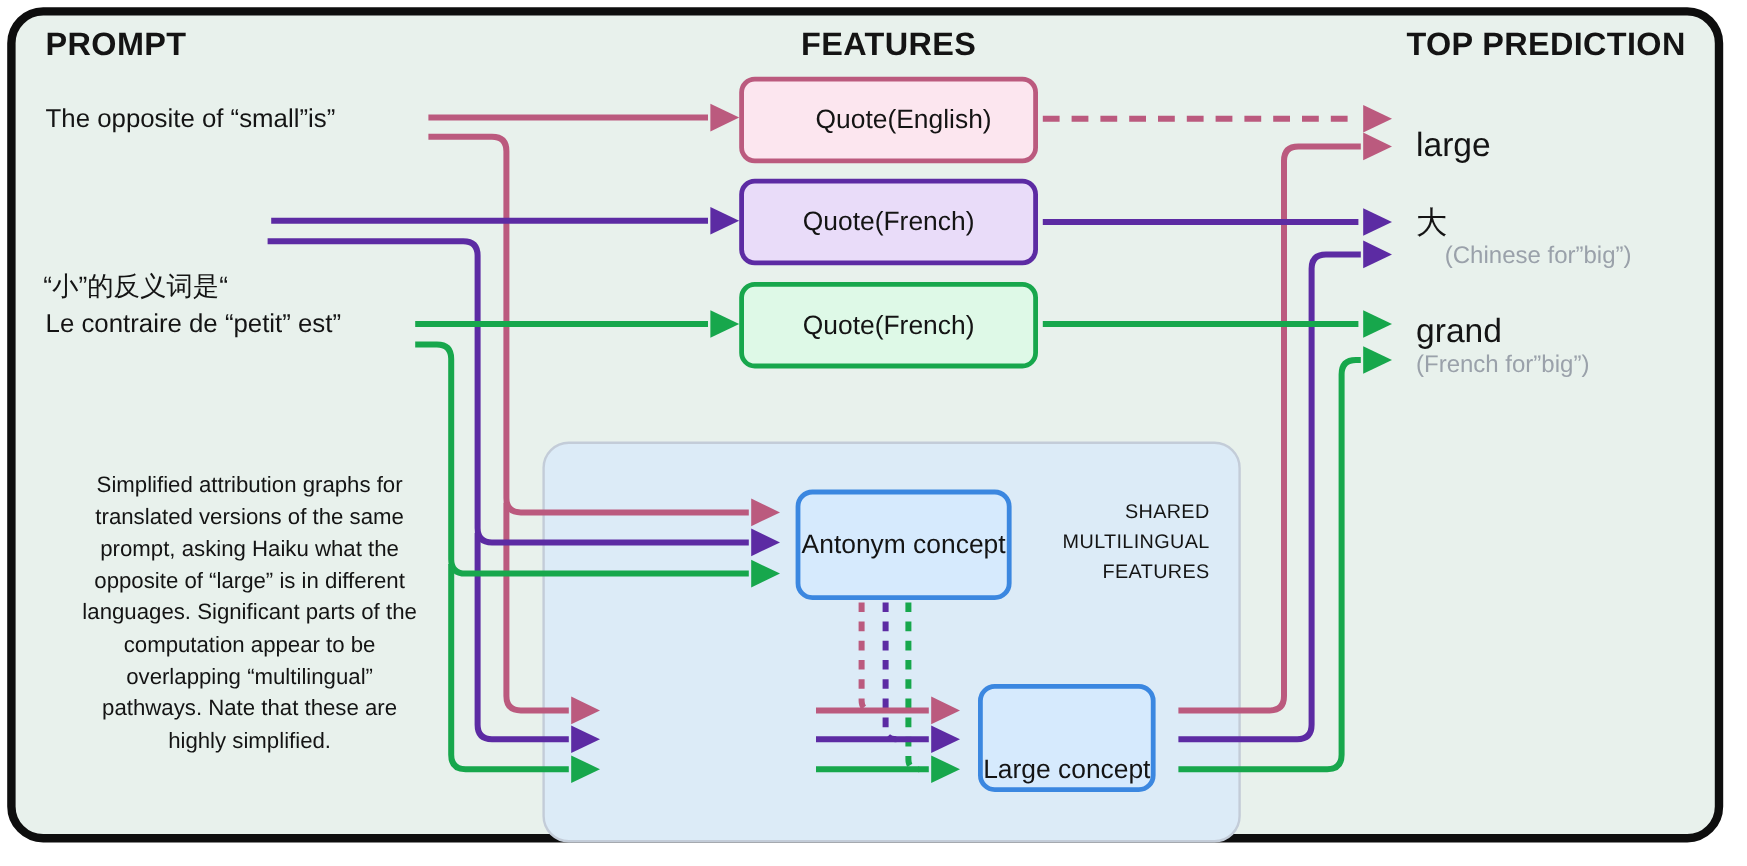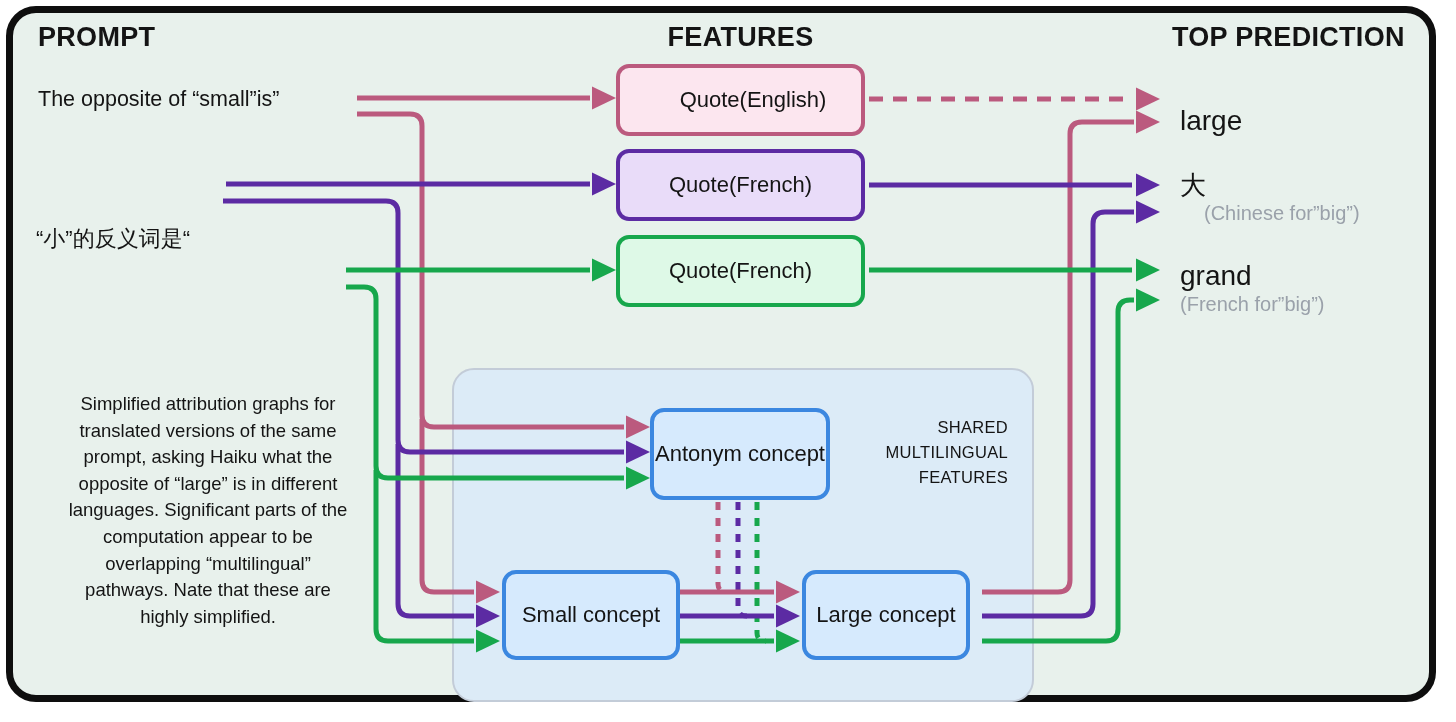--- a/index.html
+++ b/index.html
@@ -19,21 +19,21 @@
   .qb-en{background:var(--quote-english-fill,#fce6ef);border-color:var(--pink,#bb5a7e);padding-left:25px;}
   .qb-cn{background:var(--quote-chinese-fill,#e9dcf9);border-color:var(--purple,#5c2ba3);}
   .qb-fr{background:var(--quote-french-fill,#def9e7);border-color:var(--green,#17a74c);}
   .shared-box{left:452px;top:368px;width:582px;height:334px;border-radius:22px;
               background:var(--shared-box-fill,#dcebf7);
               border:2.5px solid var(--shared-box-border,#c3ccd8);box-sizing:border-box;}
   .concept-box{border-radius:14px;box-sizing:border-box;
                background:var(--concept-fill,#d6eafd);
                border:4px solid var(--concept-border,#3b87e0);
                display:flex;align-items:center;justify-content:center;text-align:center;
-               font-size:22px;line-height:30px;}
+               font-size:22px;line-height:30px;margin-left:13px;}
   .shared-title{font-size:16.5px;line-height:25px;font-weight:500;letter-spacing:.3px;
                 text-align:right;white-space:pre-line;width:180px;}
   .pred-word{font-size:28px;white-space:nowrap;}
   .pred-cjk{font-size:26px;}
   .pred-note{font-size:20px;color:var(--muted-text,#9aa1aa);white-space:nowrap;}
   svg.arrows{position:absolute;inset:0;z-index:2;pointer-events:none;}
   .ln{fill:none;stroke-width:5;}
   .pk{stroke:var(--pink,#bb5a7e);} .pu{stroke:var(--purple,#5c2ba3);} .gr{stroke:var(--green,#17a74c);}
   .hpk{fill:var(--pink,#bb5a7e);stroke:none;} .hpu{fill:var(--purple,#5c2ba3);stroke:none;}
   .hgr{fill:var(--green,#17a74c);stroke:none;}
@@ -45,20 +45,21 @@
 <div class="frame"></div>
 
 <div class="stage">
 
   <div class="abs heading" style="left:38px;top:22px;">PROMPT</div>
   <div class="abs heading" style="left:616px;top:22px;width:249px;text-align:center;">FEATURES</div>
   <div class="abs heading" style="left:1172px;top:22px;">TOP PREDICTION</div>
 
   <div class="abs prompt-text" style="left:38px;top:87px;">The opposite of “small”is”</div>
   <div class="abs prompt-text" style="left:36px;top:188px;font-size:22px;margin-top:36px;">“小”的反义词是“</div>
+  <div class="abs prompt-text" style="left:38px;top:258px;">Le contraire de “petit” est”</div>
 
   <div class="abs caption" style="left:38px;top:391px;text-align:center;">Simplified attribution graphs for
 translated versions of the same
 prompt, asking Haiku what the
 opposite of “large” is in different
 languages. Significant parts of the
 computation appear to be
 overlapping “multilingual”
 pathways. Nate that these are
 highly simplified.</div>
@@ -74,24 +75,21 @@
   </div>
 
   <div class="abs shared-box"></div>
   <div class="abs shared-title" style="left:828px;top:415px;">SHARED
 MULTILINGUAL
 FEATURES</div>
 
   <div class="abs concept-box" style="left:650px;top:408px;width:180px;height:92px;">
     <span>Antonym concept</span>
   </div>
-  <div class="abs concept-box" style="left:502px;top:570px;width:178px;height:90px;">
-    <span>Small concept</span>
-  </div>
-  <div class="abs concept-box" style="left:802px;top:570px;width:168px;height:90px;">
+  <div class="abs concept-box" style="left:802px;top:570px;width:148px;height:90px;align-items:flex-end;">
     <span>Large concept</span>
   </div>
 
   <div class="abs pred-word" style="left:1180px;top:105px;">large</div>
   <div class="abs pred-word pred-cjk" style="left:1180px;top:168px;">大</div>
   <div class="abs pred-note" style="left:1180px;top:202px;margin-left:24px;">(Chinese for”big”)</div>
   <div class="abs pred-word" style="left:1180px;top:260px;">grand</div>
   <div class="abs pred-note" style="left:1180px;top:293px;">(French for”big”)</div>
 </div>
 

